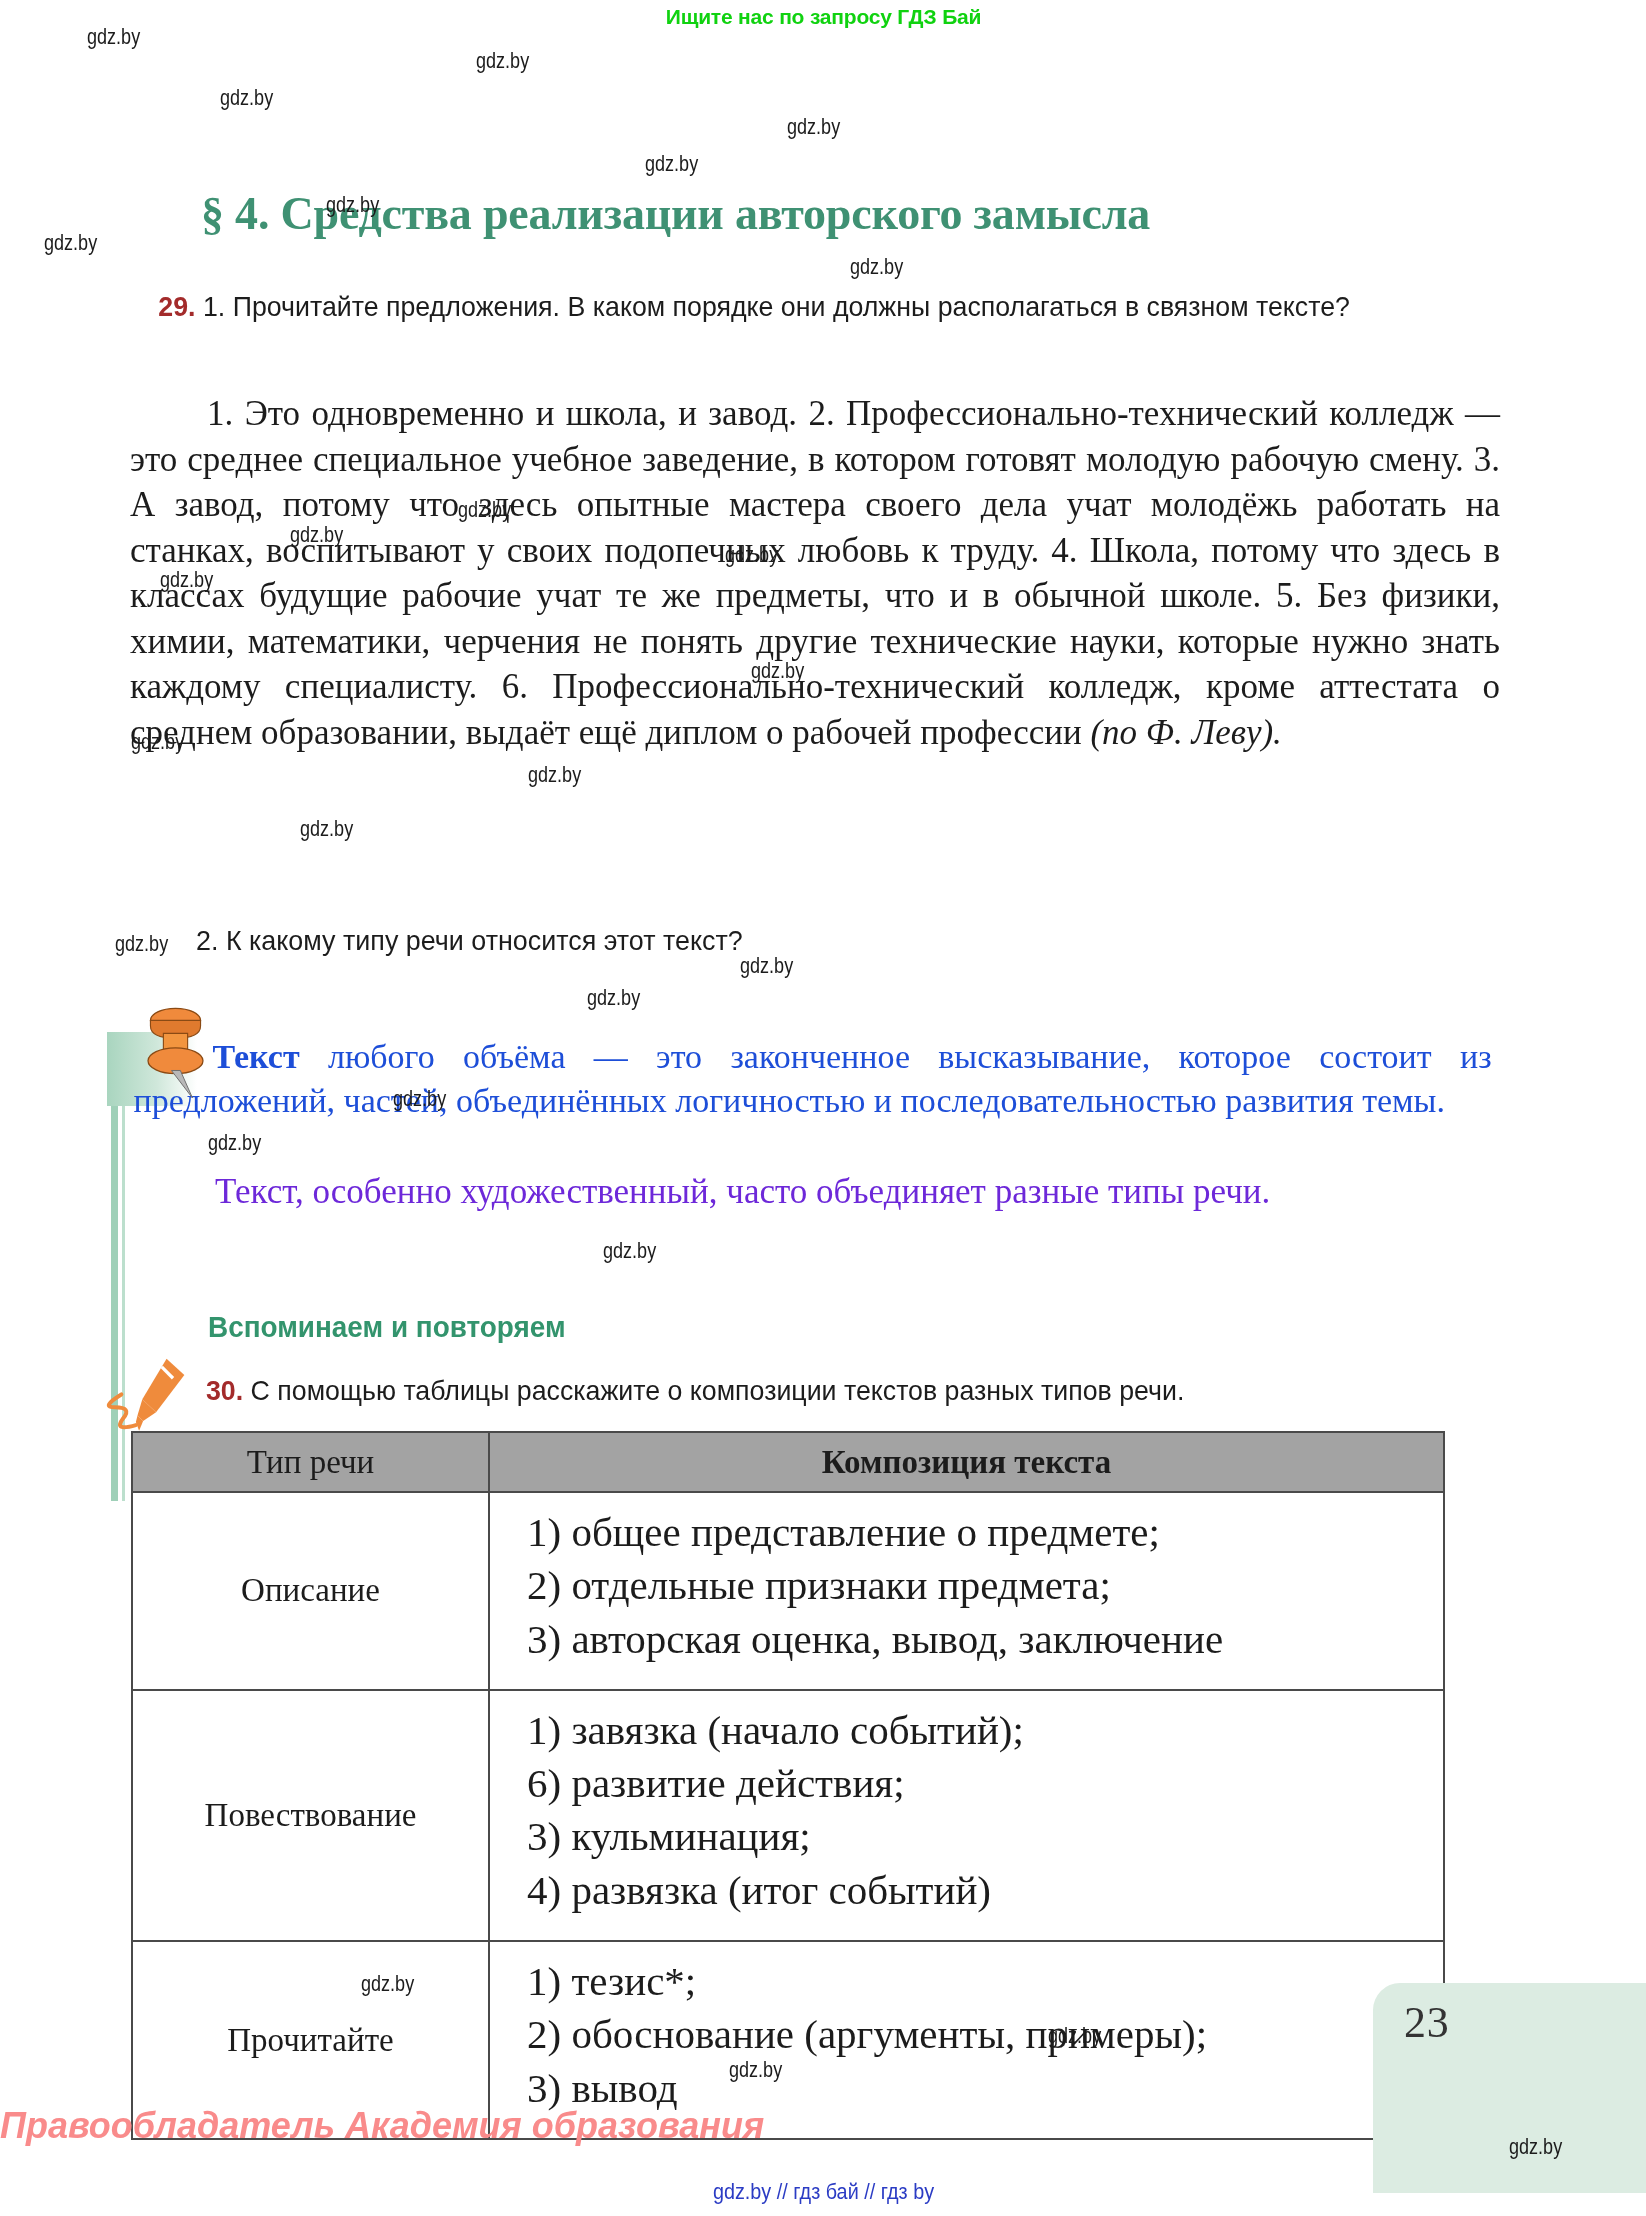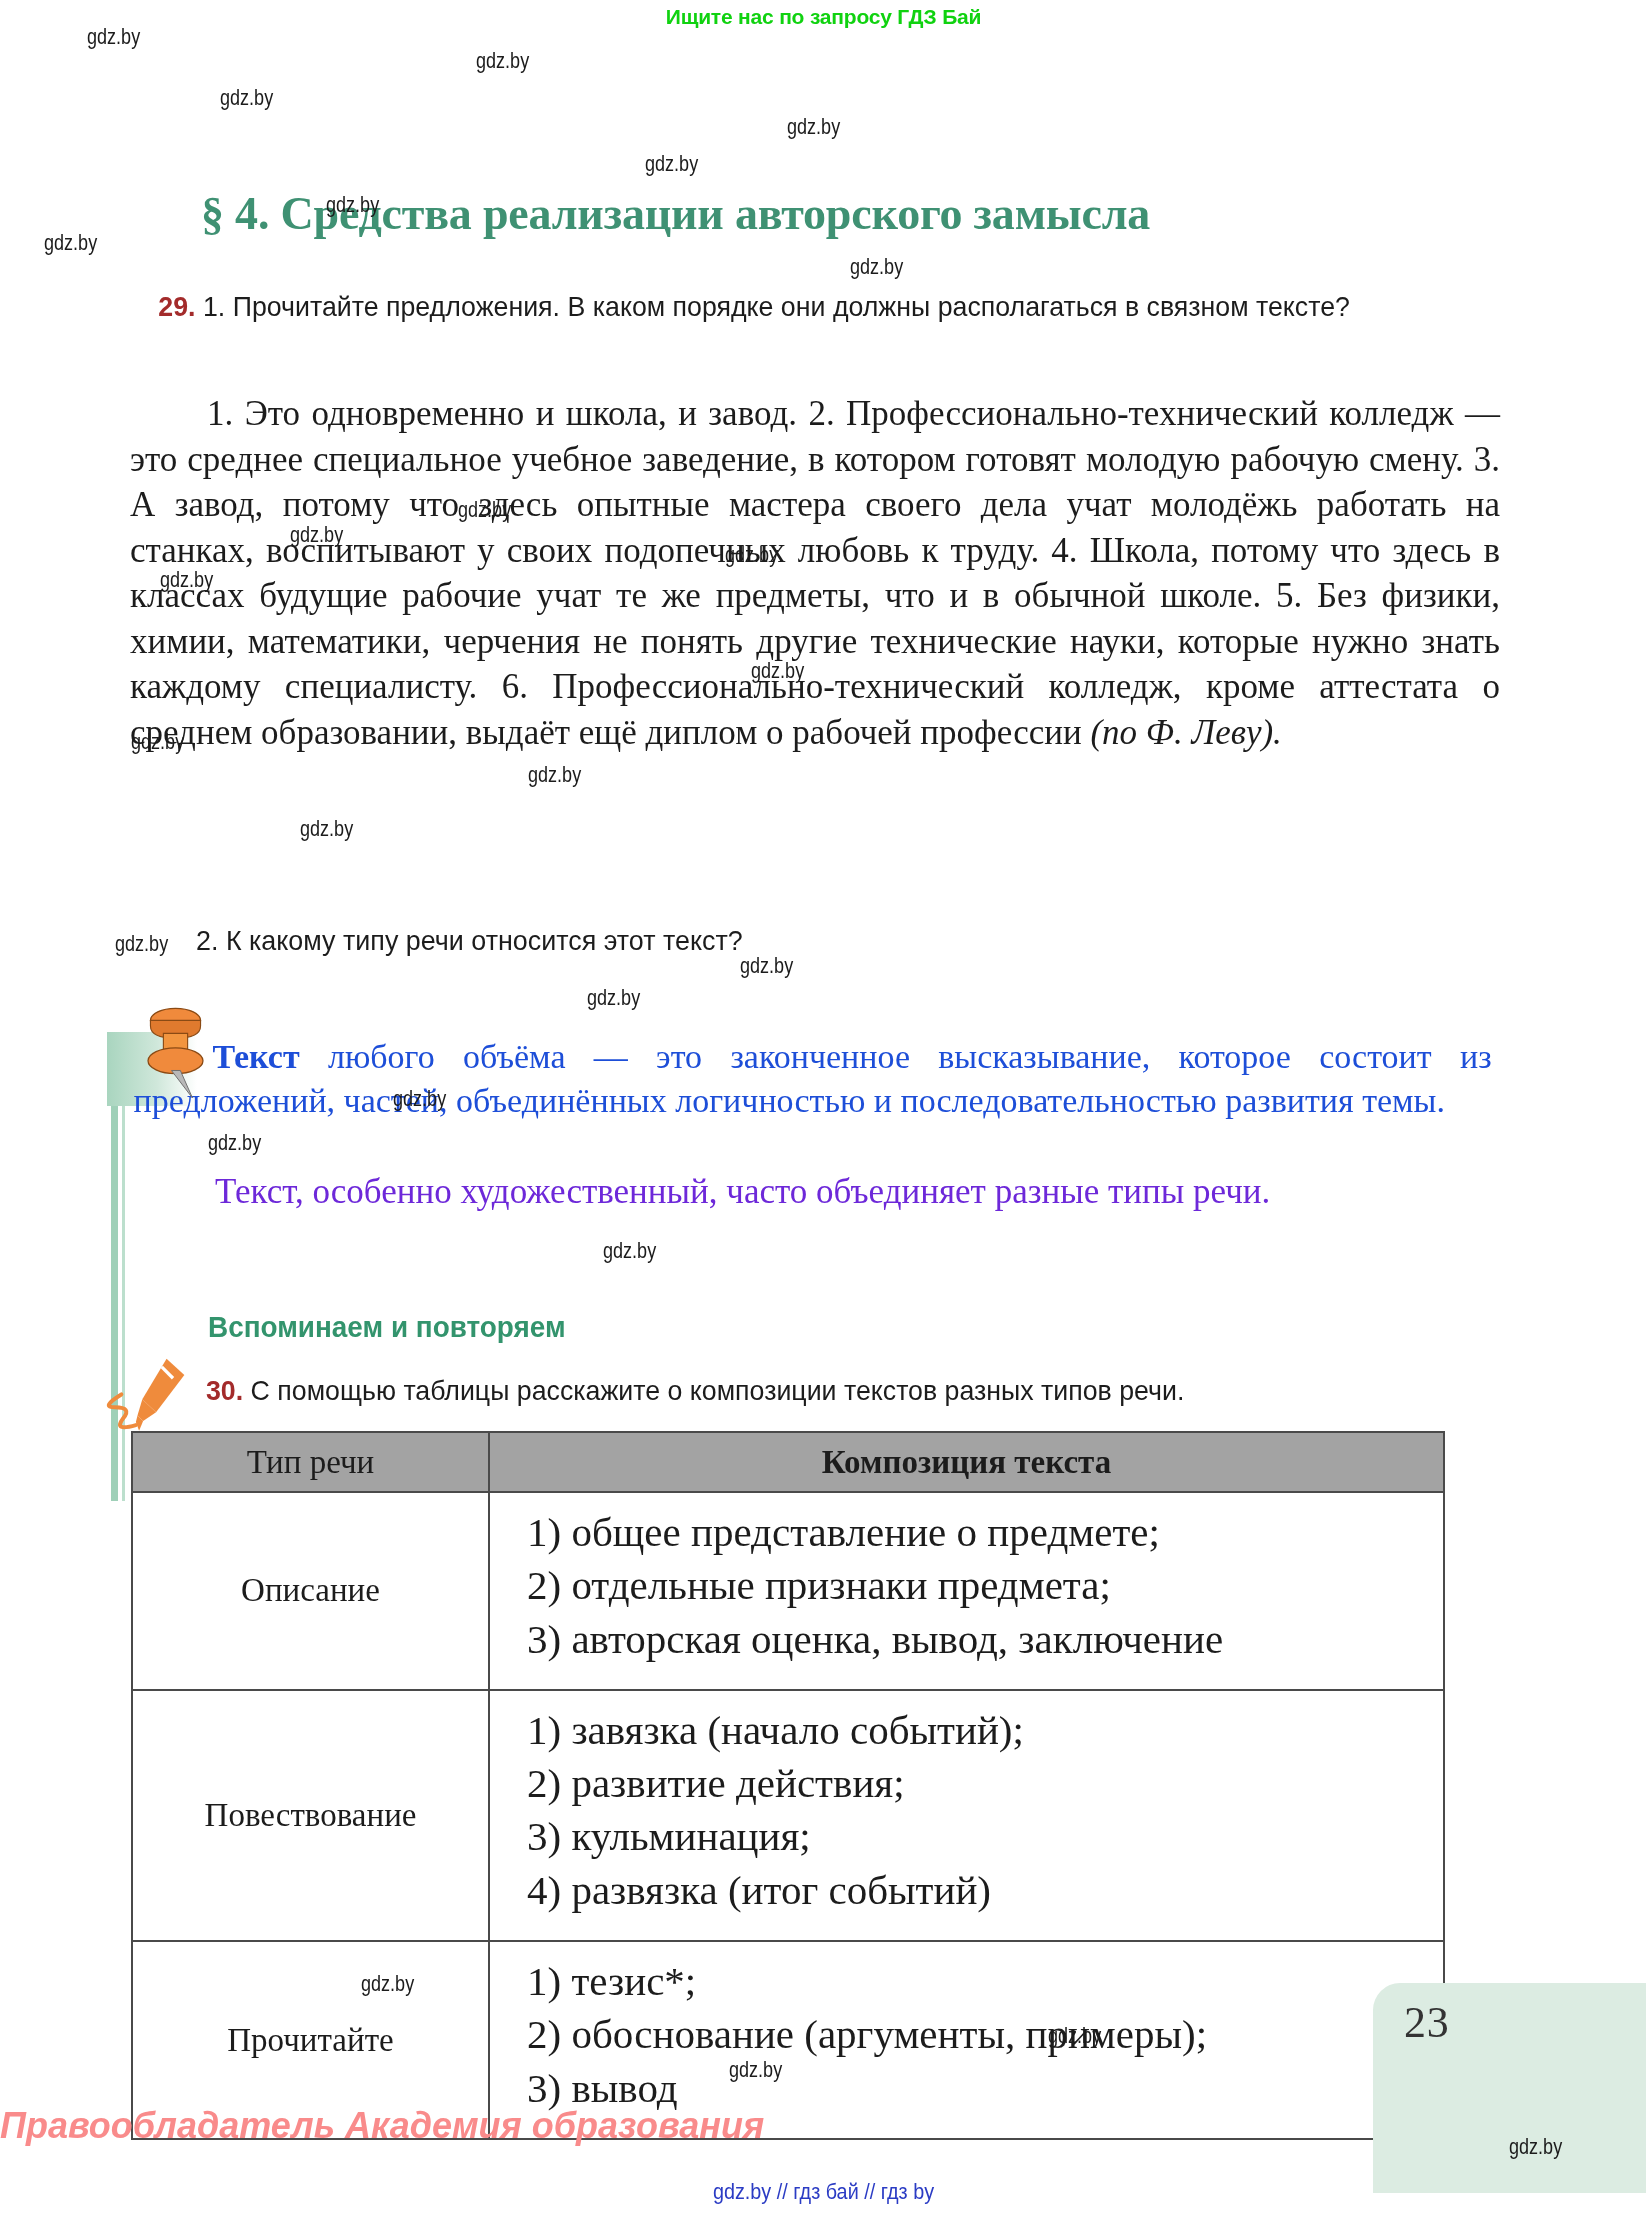--- a/index.html
+++ b/index.html
@@ -350,21 +350,21 @@
       <td class="c-comp">
         <div>1) общее представление о предмете;</div>
         <div>2) отдельные признаки предмета;</div>
         <div>3) авторская оценка, вывод, заключение</div>
       </td>
     </tr>
     <tr>
       <td class="c-type">Повествование</td>
       <td class="c-comp">
         <div>1) завязка (начало событий);</div>
-        <div>2) развитие действия;</div>
+        <div>6) развитие действия;</div>
         <div>3) кульминация;</div>
         <div>4) развязка (итог событий)</div>
       </td>
     </tr>
     <tr>
       <td class="c-type">Прочитайте</td>
       <td class="c-comp">
         <div>1) тезис*;</div>
         <div>2) обоснование (аргументы, примеры);</div>
         <div>3) вывод</div>

